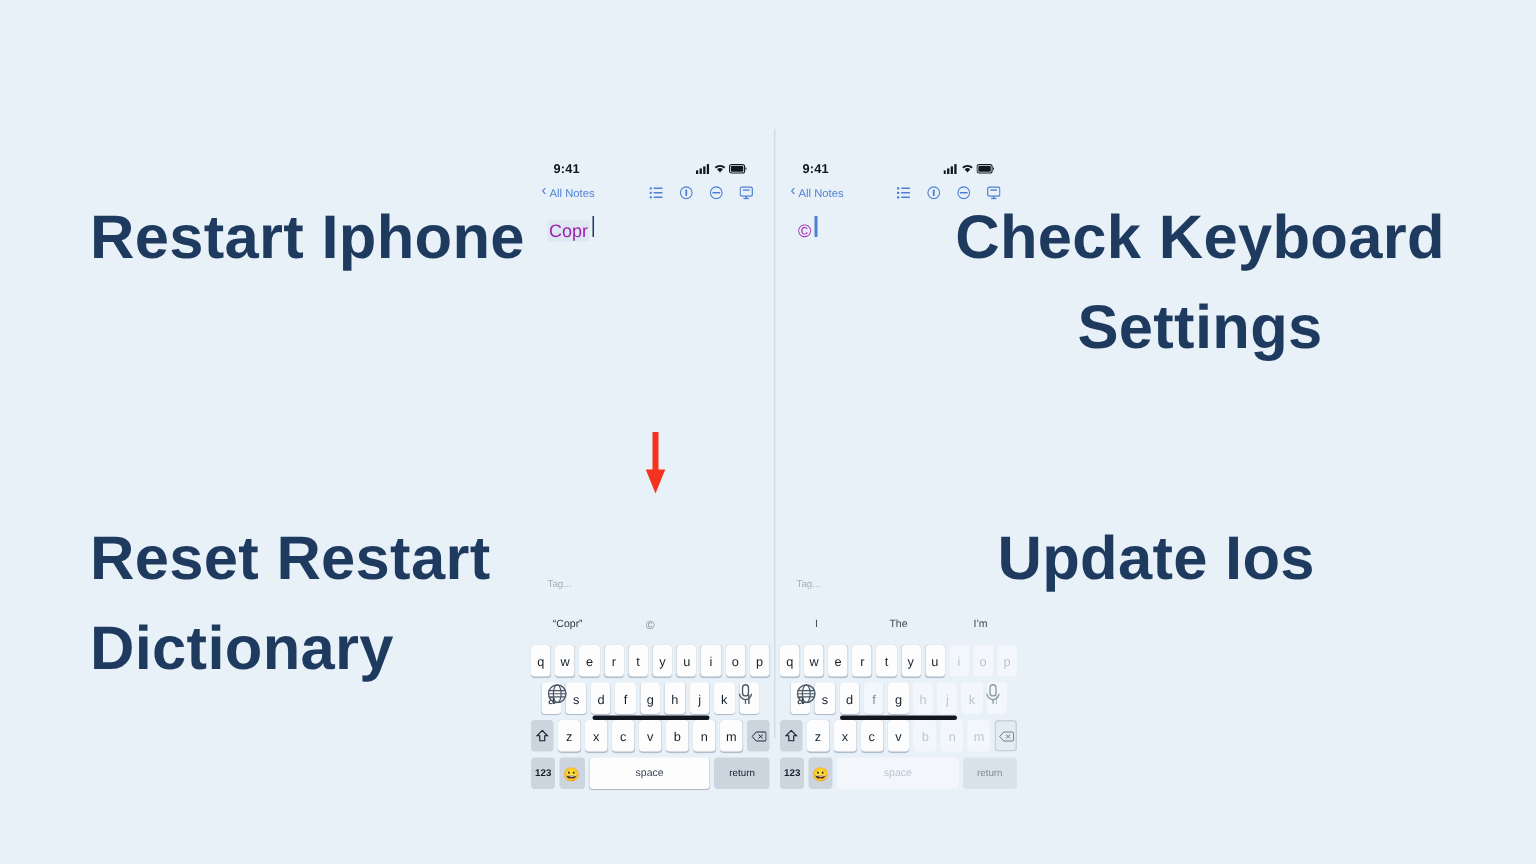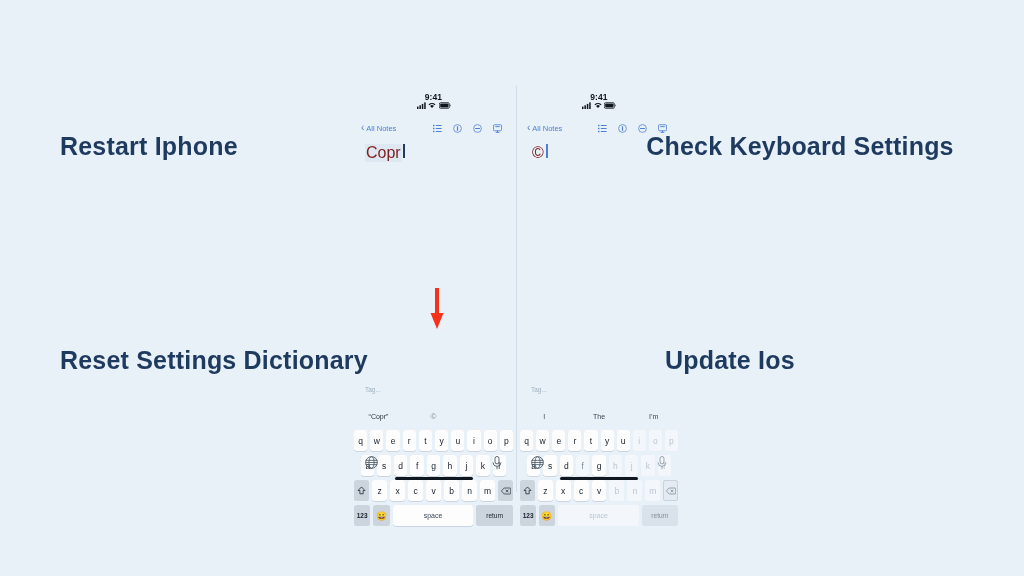--- a/index.html
+++ b/index.html
@@ -9,21 +9,21 @@
     font-family:"Liberation Sans", sans-serif;
     overflow:hidden;
     position:relative;
   }
 
   
   .label{
     position:absolute;
     color:#1f3a5f;
     font-weight:bold;
-    font-size:25px;
+    font-size:41px;
     line-height:1.47;
     letter-spacing:.2px;
   }
   #label-restart{ left:60px;  top:128px; width:300px; text-align:left; }
   #label-check  { right:59px; top:128px; width:330px; text-align:center; }
   #label-reset  { left:60px;  top:342px; width:310px; text-align:left; }
   #label-update { right:59px; top:342px; width:300px; }
 
   
   .phones{
@@ -34,23 +34,23 @@
   }
   .phone{
     width:165px;height:406px;
     position:relative;
     box-sizing:border-box;
   }
   .phone.right{ border-left:1px solid #cfdeea; }
 
   
   .statusbar{
-    position:absolute;top:6px;left:0;width:100%;height:16px;
-    display:flex;align-items:center;justify-content:center;
-    padding:0 18px;box-sizing:border-box;flex-direction:column;
+    position:absolute;top:18px;left:0;width:100%;height:16px;
+    display:flex;align-items:center;justify-content:space-between;
+    padding:0 18px;box-sizing:border-box;
   }
   .clock{font-size:8.5px;font-weight:bold;color:#10161d;letter-spacing:.1px;}
   .status-icons{display:flex;align-items:center;gap:2.5px;}
 
   
   .navbar{
     position:absolute;top:33px;left:0;width:100%;height:18px;
     display:flex;align-items:center;
     padding:0 10px;box-sizing:border-box;
   }
@@ -63,21 +63,21 @@
     margin-left:auto;display:flex;align-items:center;gap:11px;
     padding-right:4px;
   }
 
   
   .note-body{
     position:absolute;top:58px;left:0;width:100%;height:205px;
     padding:0 14px;box-sizing:border-box;
   }
   .note-text{
-    font-size:16px;color:#7f1d1d;
+    font-size:12px;color:#a21caf;
     display:inline-flex;align-items:center;
     background:#dde8f3;
     padding:0 1px;
   }
   .note-text.plain{background:transparent;}
   .caret{
     display:inline-block;width:1.5px;height:14px;
     background:#4f7fd4;margin-left:1.5px;
   }
   .caret.dark{background:#1f3a5f;}
@@ -146,21 +146,21 @@
     position:absolute;
     left:430px;top:288px;
     width:14px;height:42px;
   }
 </style>
 </head>
 <body>
 
 <div class="label" id="label-restart">Restart Iphone</div>
 <div class="label" id="label-check">Check Keyboard Settings</div>
-<div class="label" id="label-reset">Reset Settings Dictionary</div>
+<div class="label" id="label-reset">Reset Restart Dictionary</div>
 <div class="label" id="label-update">Update Ios</div>
 
 <div class="phones">
 
   <div class="phone left">
 
     <div class="statusbar">
       <div class="clock">9:41</div>
       <div class="status-icons">
         <svg width="9" height="7" viewBox="0 0 9 7">

